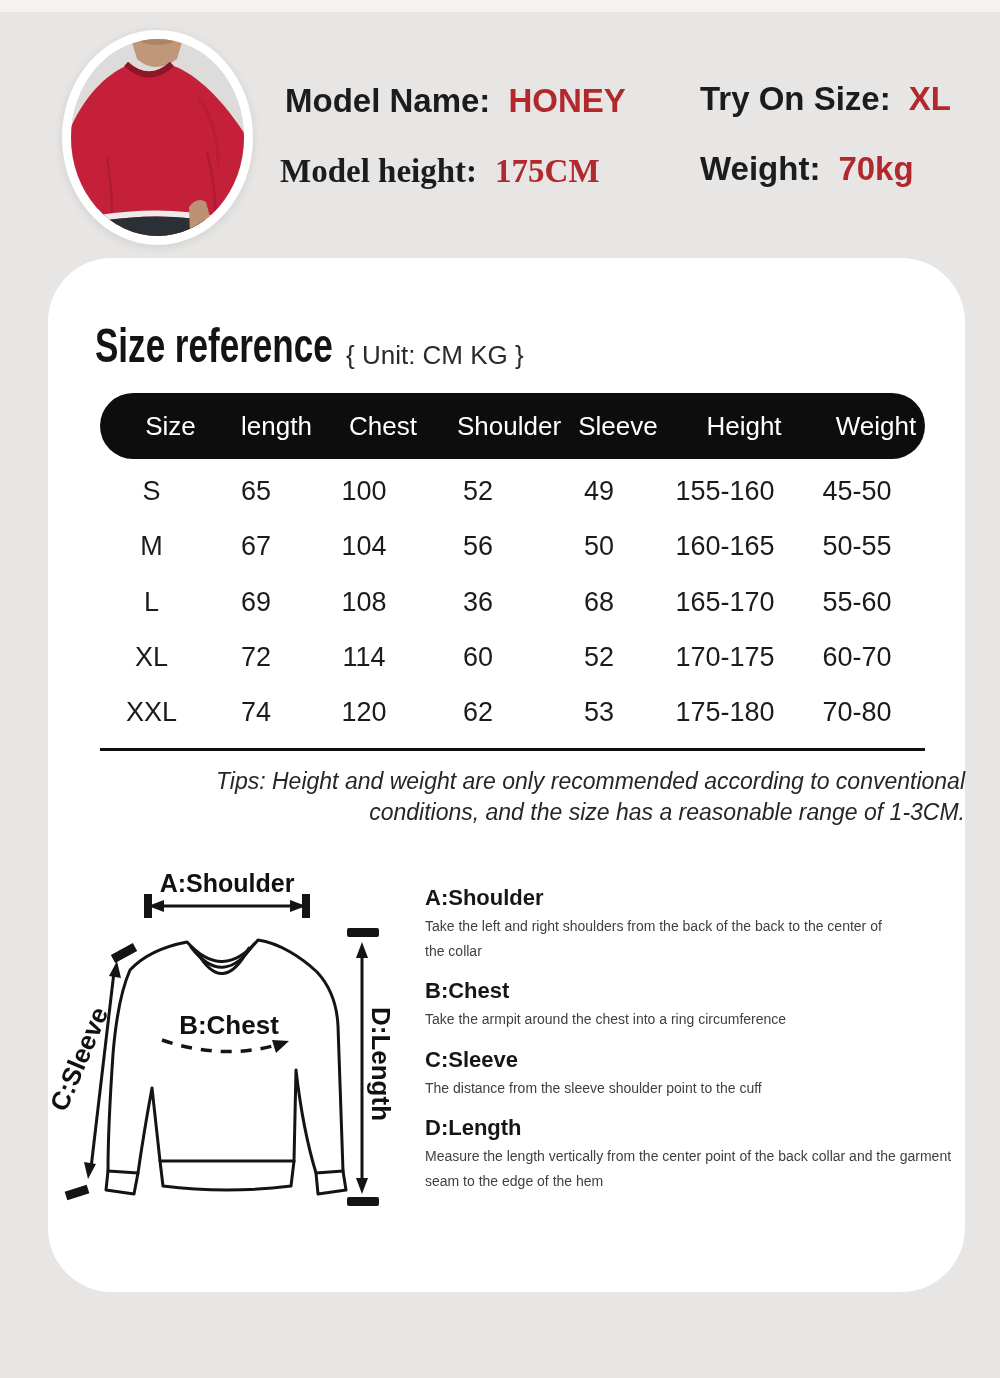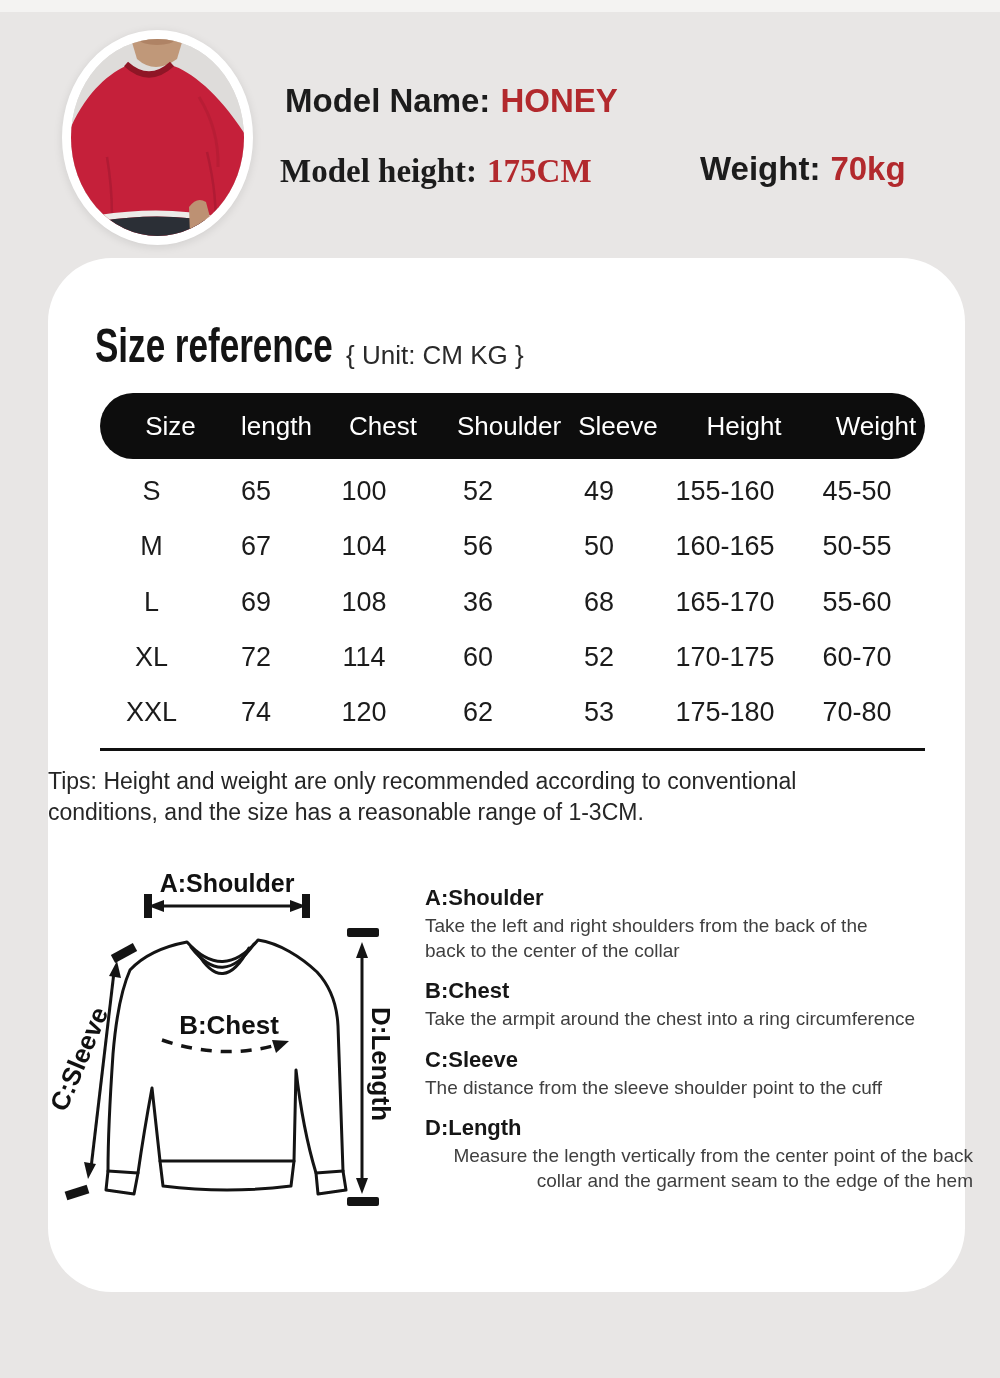--- a/index.html
+++ b/index.html
@@ -15,21 +15,21 @@
   .photo {
     position:absolute; left:62px; top:30px; width:191px; height:215px;
     border:9px solid #ffffff; border-radius:50%; overflow:hidden;
     background:#dedcda; box-shadow:0 2px 10px rgba(0,0,0,0.10);
   }
   .photo svg { display:block; width:100%; height:100%; }
   .hdr-line {
     position:absolute; font-size:33px; font-weight:bold; color:#1c1c1c;
     letter-spacing:0; white-space:nowrap;
   }
-  .hdr-line .red { color:#b2292d; margin-left:10px; }
+  .hdr-line .red { color:#b2292d; margin-left:18px; }
   .hl1 { left:285px; top:82px; }
   .hl2 { left:280px; top:153px;font-family:Liberation Serif, serif; }
   .hr1 { left:700px; top:80px; }
   .hr2 { left:700px; top:150px; }
 
   
   .card {
     position:absolute; left:48px; top:258px; width:917px; height:1034px;
     background:#ffffff; border-radius:64px;
   }
@@ -48,34 +48,34 @@
   .thead {
     position:absolute; left:100px; top:393px; width:825px; height:66px;
     background:#0d0d0d; border-radius:33px; align-items:center;
   }
   .thead span { text-align:center; color:#ffffff; font-size:26px;margin-left:38px; }
   .tbody { position:absolute; left:100px; top:464px; width:825px; grid-auto-rows:55.3px; align-items:center; }
   .tbody span { text-align:center; color:#1b1b1b; font-size:27px; }
   .rule { position:absolute; left:100px; top:748px; width:825px; height:3px; background:#101010; }
 
   .tips {
-    position:absolute; left:48px; top:766px; width:917px; text-align:left;
-    font-size:23px; line-height:31px; color:#262626;
+    position:absolute; left:48px; top:766px; width:917px; text-align:right;
+    font-size:23px; line-height:31px; color:#262626;font-style:italic;
   }
 
   
   .diagram { position:absolute; left:40px; top:858px; width:390px; height:372px; }
   .diagram text { font-family:"Liberation Sans", sans-serif; fill:#111111; font-weight:bold; }
 
   .guide { position:absolute; left:425px; top:884px; width:555px; }
   .guide-item { margin-bottom:14px; }
   .guide-title { font-size:22px; font-weight:bold; color:#161616; line-height:28px; }
-  .guide-text { font-size:19px; color:#3f3f3f; line-height:24.5px; margin-top:2px; }
+  .guide-text { font-size:14px; color:#3f3f3f; line-height:24.5px; margin-top:2px; }
   .guide-item:nth-child(1) .guide-text { max-width:478px; }
-  .guide-item:nth-child(4) .guide-text { max-width:548px;text-align:right; }
+  .guide-item:nth-child(4) .guide-text { max-width:548px; }
 </style>
 </head>
 <body>
 
 <div class="page">
   <div class="top-strip"></div>
 
   <div class="photo">
     <svg viewBox="0 0 173 197">
       <rect x="0" y="0" width="173" height="197" fill="#dedcda"></rect>
@@ -91,20 +91,21 @@
 
       <path d="M 28,176 Q 92,166 150,178 L 152,184 Q 92,172 30,182 Z" fill="#ecebe8"></path>
       <path d="M 30,182 Q 92,172 152,184 L 152,197 L 30,197 Z" fill="#2b2f36"></path>
 
       <path d="M 118,168 Q 126,157 135,163 L 144,197 L 119,197 Z" fill="#bd9173"></path>
     </svg>
   </div>
 
   <div class="hdr-line hl1"><span>Model Name:</span><span class="red">HONEY</span></div>
   <div class="hdr-line hl2"><span>Model height:</span><span class="red">175CM</span></div>
+  <div class="hdr-line hr1"><span>Try On Size:</span><span class="red">XL</span></div>
   <div class="hdr-line hr2"><span>Weight:</span><span class="red">70kg</span></div>
 
   <div class="card"></div>
 
   <div class="title">Size reference</div>
   <div class="unit-note">{ Unit: CM KG }</div>
 
   <div class="thead tgrid">
     <span>Size</span>
     <span>length</span>

